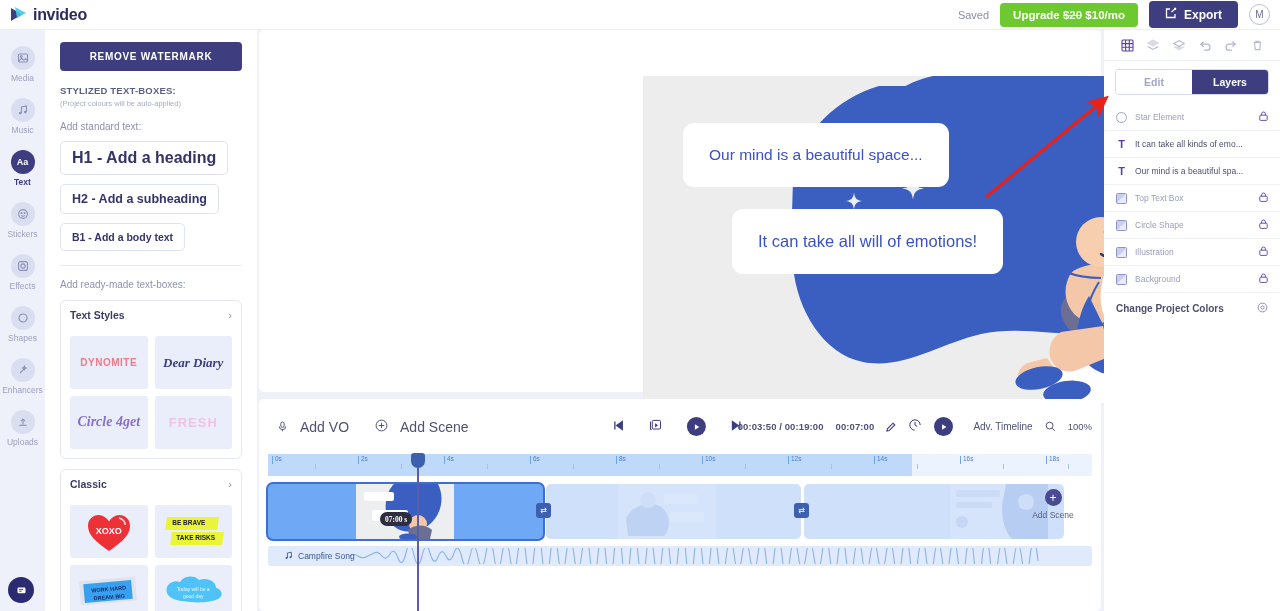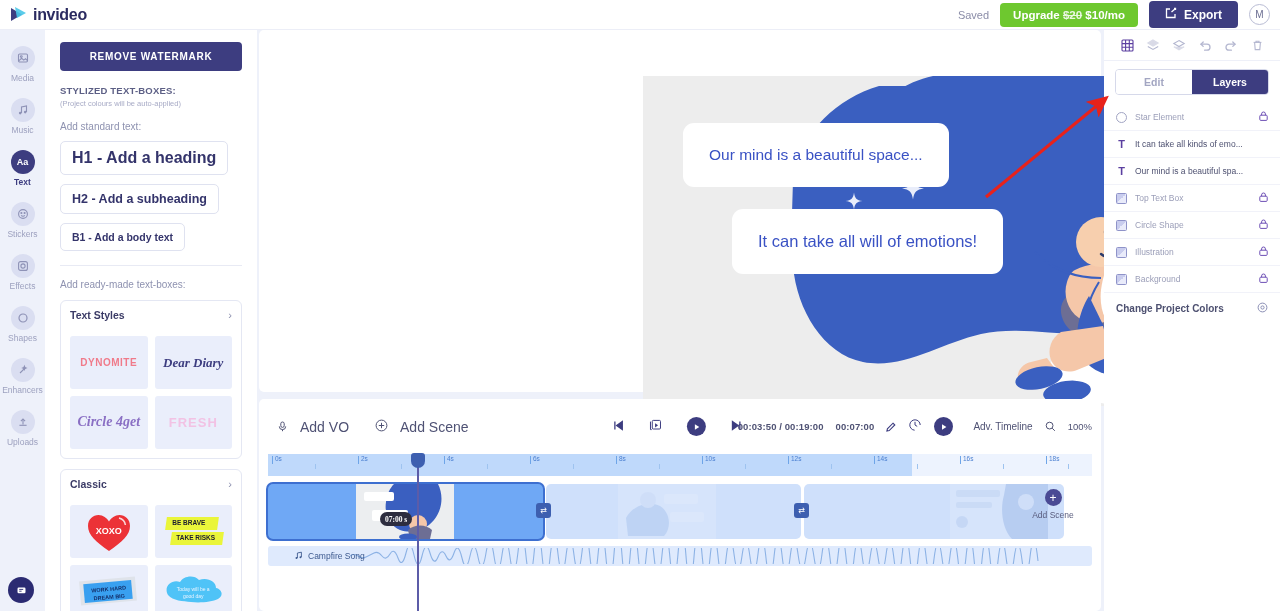--- a/index.html
+++ b/index.html
@@ -200,21 +200,21 @@
     position: absolute; right: 8px; top: 5px; width: 62px;
     display: flex; flex-direction: column; align-items: center; gap: 4px; cursor: pointer;
   }
   .add-scene-circ {
     width: 17px; height: 17px; border-radius: 50%; background: #4a4a94;
     display: flex; align-items: center; justify-content: center; color: #fff; font-size: 12px;
   }
   .add-scene-lab { font-size: 8.5px; color: #5a5d7e; }
   .audio-track {
     position: relative; margin-top: 7px; height: 20px; background: #dfeafd;
-    border-radius: 3px; display: flex; align-items: center; padding-left: 26px; overflow: hidden;
+    border-radius: 3px; display: flex; align-items: center; padding-left: 16px; overflow: hidden;
   }
   .audio-label { font-size: 8.5px; color: #3d5a8f; display: flex; align-items: center; gap: 5px; z-index: 3; }
 
   .arrow-ann { position: absolute; left: 0; top: 0; pointer-events: none; z-index: 60; }
 </style>
 </head>
 <body>
 
 <div id="app">
 

